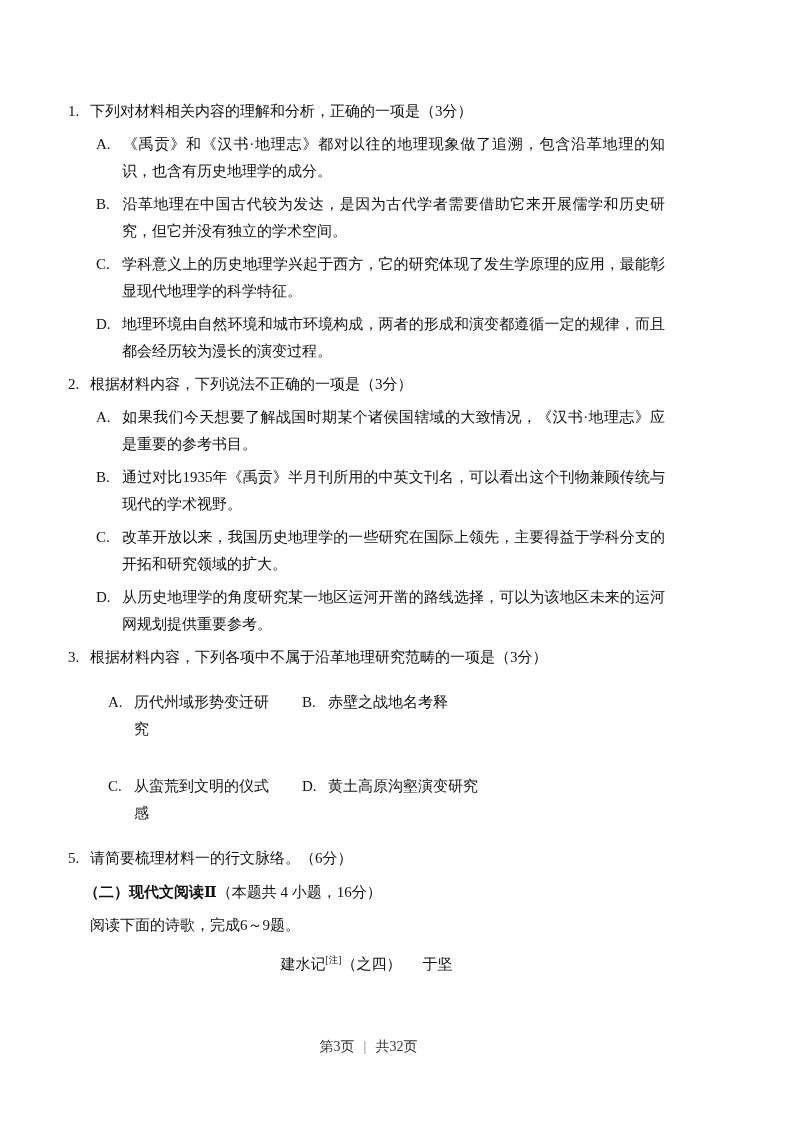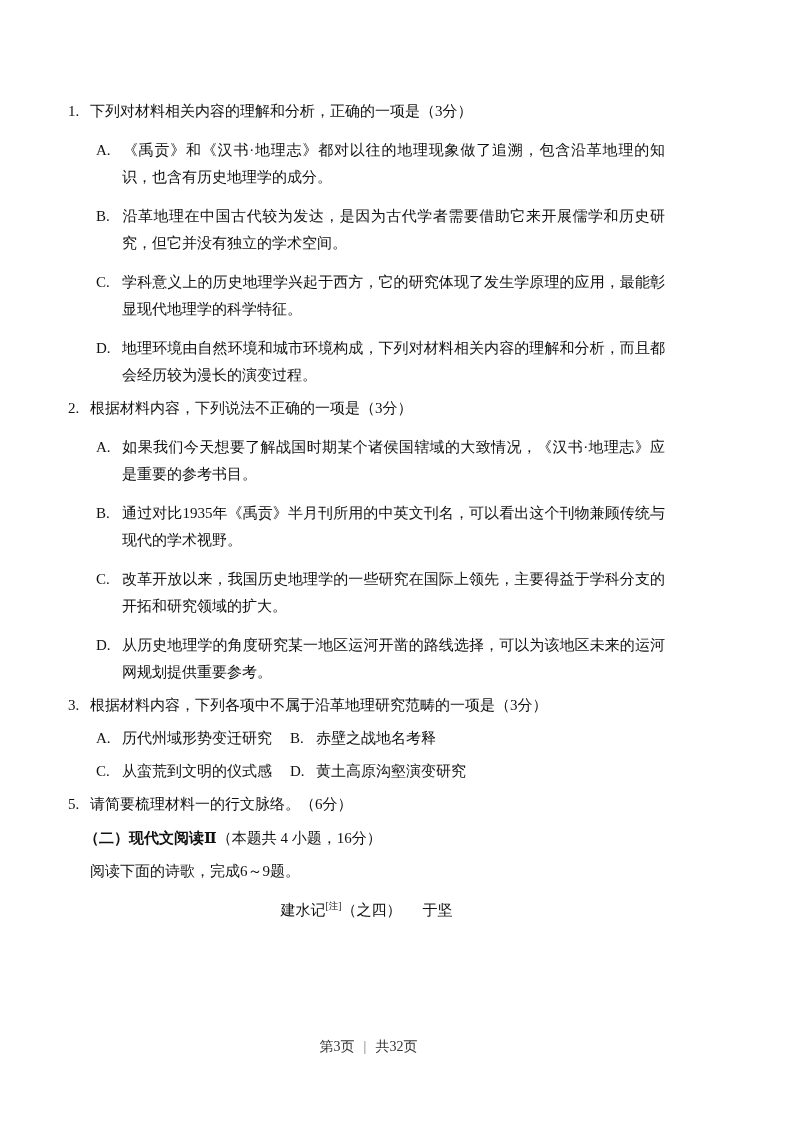--- a/index.html
+++ b/index.html
@@ -4,26 +4,26 @@
 <style>
   html, body { margin: 0; padding: 0; background: #ffffff; }
   body {
     width: 793px; height: 1122px;
     font-family: "Liberation Serif", "DejaVu Serif", serif;
     color: #111111;
     -webkit-font-smoothing: antialiased;
   }
   .page { position: relative; width: 737px; height: 1122px; overflow: hidden; background: #ffffff; }
   .content { padding: 92px 72px 0 68px; font-size: 15px; line-height: 27px; text-align: justify; }
-  p { margin: 0; }
+  p { margin: 12px; }
 
   .stem { margin: 6px 0 0 0; padding-left: 22px; text-indent: -22px; }
   .num { display: inline-block; width: 22px; text-indent: 0; }
 
-  .option { margin: 12px 0 0 28px; padding-left: 26px; text-indent: -26px; }
+  .option { margin: 6px 0 0 28px; padding-left: 26px; text-indent: -26px; }
   .opt-label { display: inline-block; width: 26px; text-indent: 0; }
 
   .opt-grid { display: grid; grid-template-columns: 194px auto; row-gap: 6px; margin: 6px 0 0 28px; }
   .g-opt { padding-left: 26px; text-indent: -26px; text-align: left; }
 
   .sec-header { margin: 7px 0 0 16px; }
   .sec-header .bold { font-weight: bold; }
   .instruction { margin: 6px 0 12px 22px; }
 
   .poem-title { margin-top: 8px; text-align: center; text-indent: 0; }
@@ -39,21 +39,21 @@
 <body>
 
 <div class="page">
   <div class="content">
 
     <section>
       <p class="stem"><span class="num">1.</span><span>下列对材料相关内容的理解和分析，正确的一项是（3分）</span></p>
       <p class="option"><span class="opt-label">A.</span><span>《禹贡》和《汉书·地理志》都对以往的地理现象做了追溯，包含沿革地理的知识，也含有历史地理学的成分。</span></p>
       <p class="option"><span class="opt-label">B.</span><span>沿革地理在中国古代较为发达，是因为古代学者需要借助它来开展儒学和历史研究，但它并没有独立的学术空间。</span></p>
       <p class="option"><span class="opt-label">C.</span><span>学科意义上的历史地理学兴起于西方，它的研究体现了发生学原理的应用，最能彰显现代地理学的科学特征。</span></p>
-      <p class="option"><span class="opt-label">D.</span><span>地理环境由自然环境和城市环境构成，下列对材料相关内容的理解和分析，而且都会经历较为漫长的演变过程。</span></p>
+      <p class="option"><span class="opt-label">D.</span><span>地理环境由自然环境和城市环境构成，两者的形成和演变都遵循一定的规律，而且都会经历较为漫长的演变过程。</span></p>
     </section>
 
     <section>
       <p class="stem"><span class="num">2.</span><span>根据材料内容，下列说法不正确的一项是（3分）</span></p>
       <p class="option"><span class="opt-label">A.</span><span>如果我们今天想要了解战国时期某个诸侯国辖域的大致情况，《汉书·地理志》应是重要的参考书目。</span></p>
       <p class="option"><span class="opt-label">B.</span><span>通过对比1935年《禹贡》半月刊所用的中英文刊名，可以看出这个刊物兼顾传统与现代的学术视野。</span></p>
       <p class="option"><span class="opt-label">C.</span><span>改革开放以来，我国历史地理学的一些研究在国际上领先，主要得益于学科分支的开拓和研究领域的扩大。</span></p>
       <p class="option"><span class="opt-label">D.</span><span>从历史地理学的角度研究某一地区运河开凿的路线选择，可以为该地区未来的运河网规划提供重要参考。</span></p>
     </section>
 

